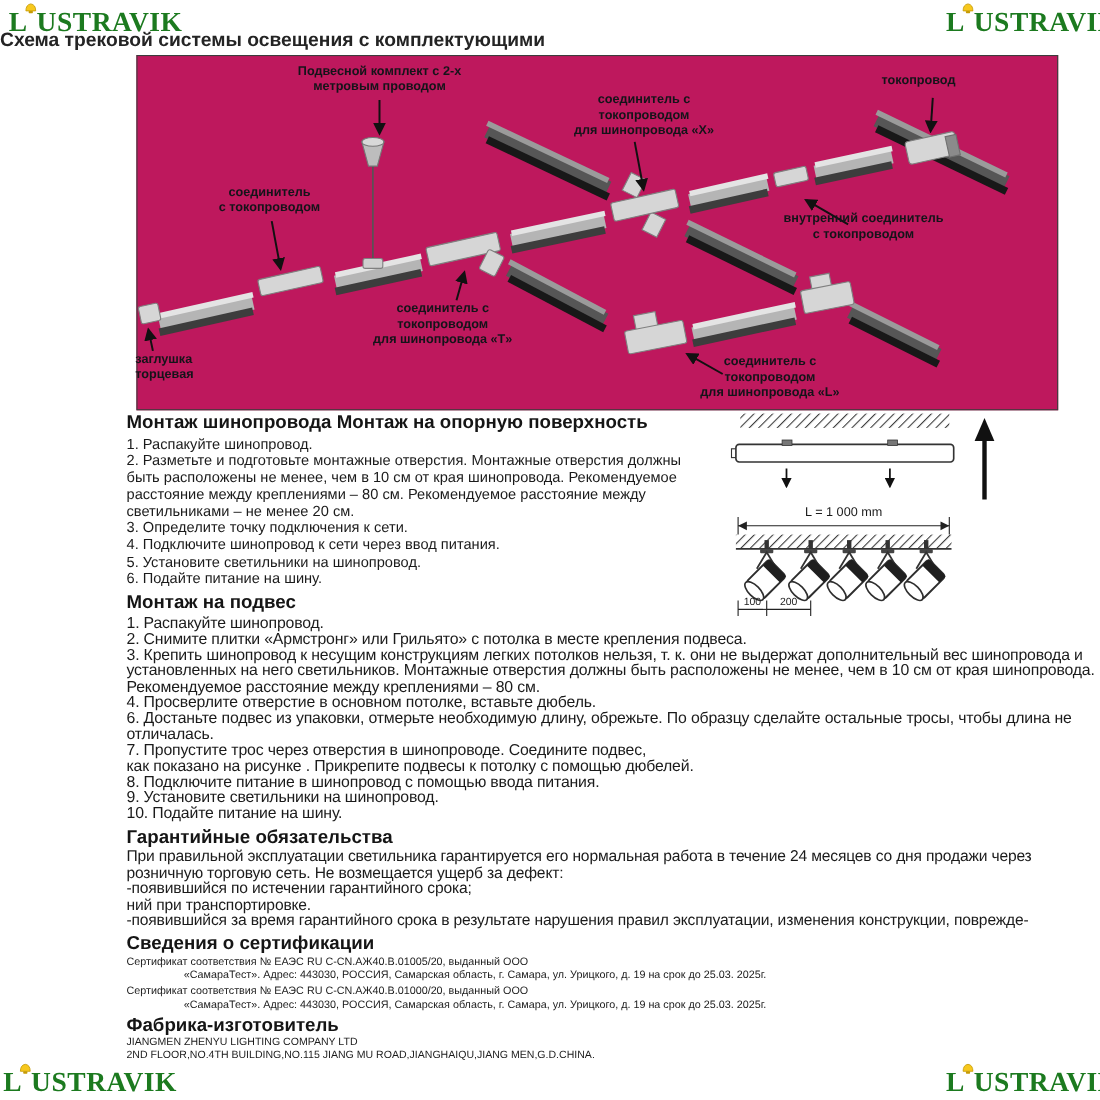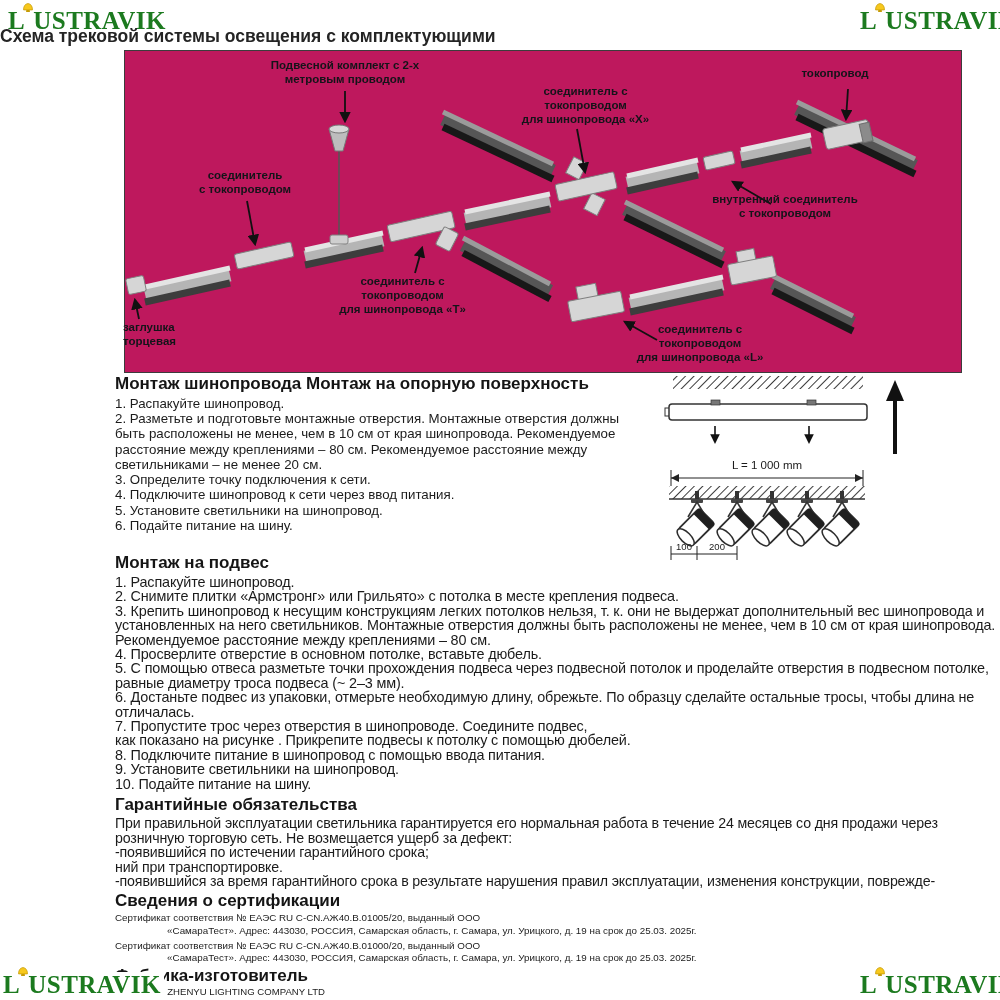--- a/index.html
+++ b/index.html
@@ -40,21 +40,21 @@
   .trkL .sh{stroke:#3d3d3d;stroke-width:7;}
   .trkD .bd{stroke:#565656;stroke-width:13;}
   .trkD .hl{stroke:#9b9b9b;stroke-width:5;}
   .trkD .sh{stroke:#181818;stroke-width:7;}
   .con{fill:#d6d6d6;stroke:#7f7f7f;stroke-width:1;}
   .arr{stroke:#111;stroke-width:1.8;fill:none;marker-end:url(#ah);}
   
   .content{position:absolute;left:115px;top:374px;width:882px;}
   .content h2{font-size:17px;font-weight:700;color:#151515;}
   .h2a{margin:0 0 2px 0;}
-  .h2b{margin:20px 0 2px 0;}
+  .h2b{margin:5px 0 2px 0;}
   .h2c{margin:4px 0 1px 0;}
   .h2d{margin:3px 0 1px 0;}
   .h2e{margin:2px 0 0 0;}
   .content p{margin:0;}
   .s1 p{font-size:13.3px;line-height:1.145;}
   .s2 p{font-size:14.4px;line-height:1.0;letter-spacing:-.15px;}
   .war p{font-size:14.2px;line-height:1.02;letter-spacing:-.15px;}
   .cert p{font-size:9.8px;line-height:1.24;}
   .cert p.indent{padding-left:4px;margin-left:48px;}
   .cert p.gap{margin-top:3px;}
@@ -309,21 +309,20 @@
     <p>6. Подайте питание на шину.</p>
   </div>
 
   <div class="s2">
     <h2 class="h2b">Монтаж на подвес</h2>
     <p>1. Распакуйте шинопровод.</p>
     <p>2. Снимите плитки «Армстронг» или Грильято» с потолка в месте крепления подвеса.</p>
     <p>3. Крепить шинопровод к несущим конструкциям легких потолков нельзя, т. к. они не выдержат дополнительный вес шинопровода и установленных на него светильников. Монтажные отверстия должны быть расположены не менее, чем в 10 см от края шинопровода.</p>
     <p>Рекомендуемое расстояние между креплениями – 80 см.</p>
     <p>4. Просверлите отверстие в основном потолке, вставьте дюбель.</p>
-    <p>5. С помощью отвеса разметьте точки прохождения подвеса через подвесной потолок и проделайте отверстия в подвесном потолке, равные диаметру троса подвеса (~ 2–3 мм).</p>
     <p>6. Достаньте подвес из упаковки, отмерьте необходимую длину, обрежьте. По образцу сделайте остальные тросы, чтобы длина не отличалась.</p>
     <p>7. Пропустите трос через отверстия в шинопроводе. Соедините подвес,</p>
     <p>как показано на рисунке . Прикрепите подвесы к потолку с помощью дюбелей.</p>
     <p>8. Подключите питание в шинопровод с помощью ввода питания.</p>
     <p>9. Установите светильники на шинопровод.</p>
     <p>10. Подайте питание на шину.</p>
   </div>
 
   <div class="war">
     <h2 class="h2c">Гарантийные обязательства</h2>

